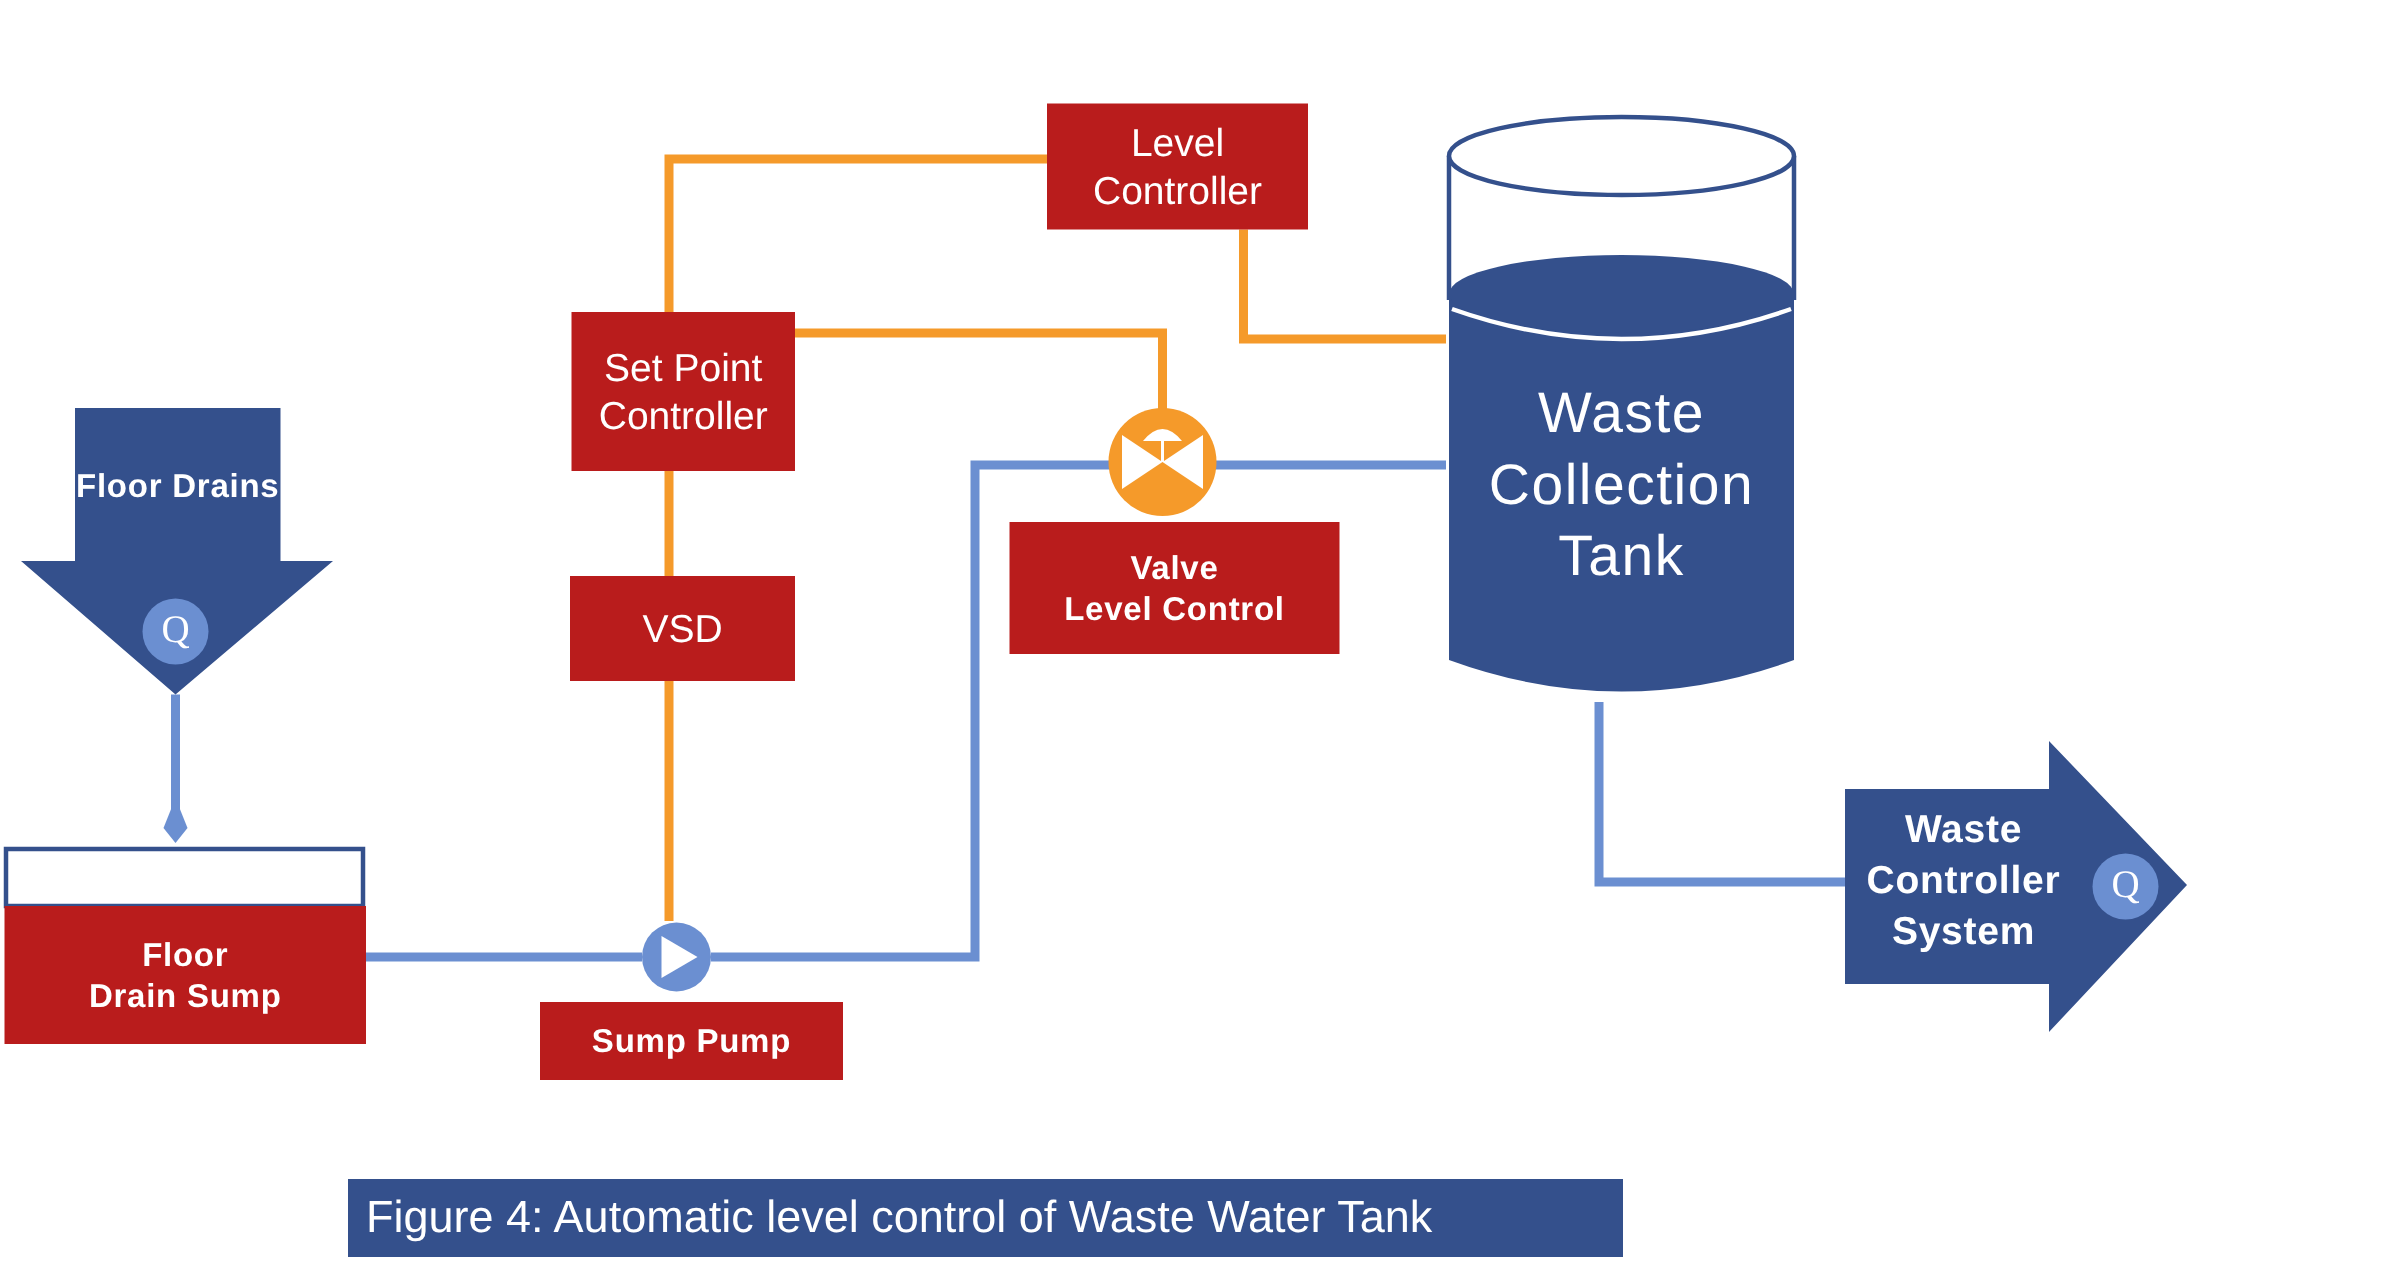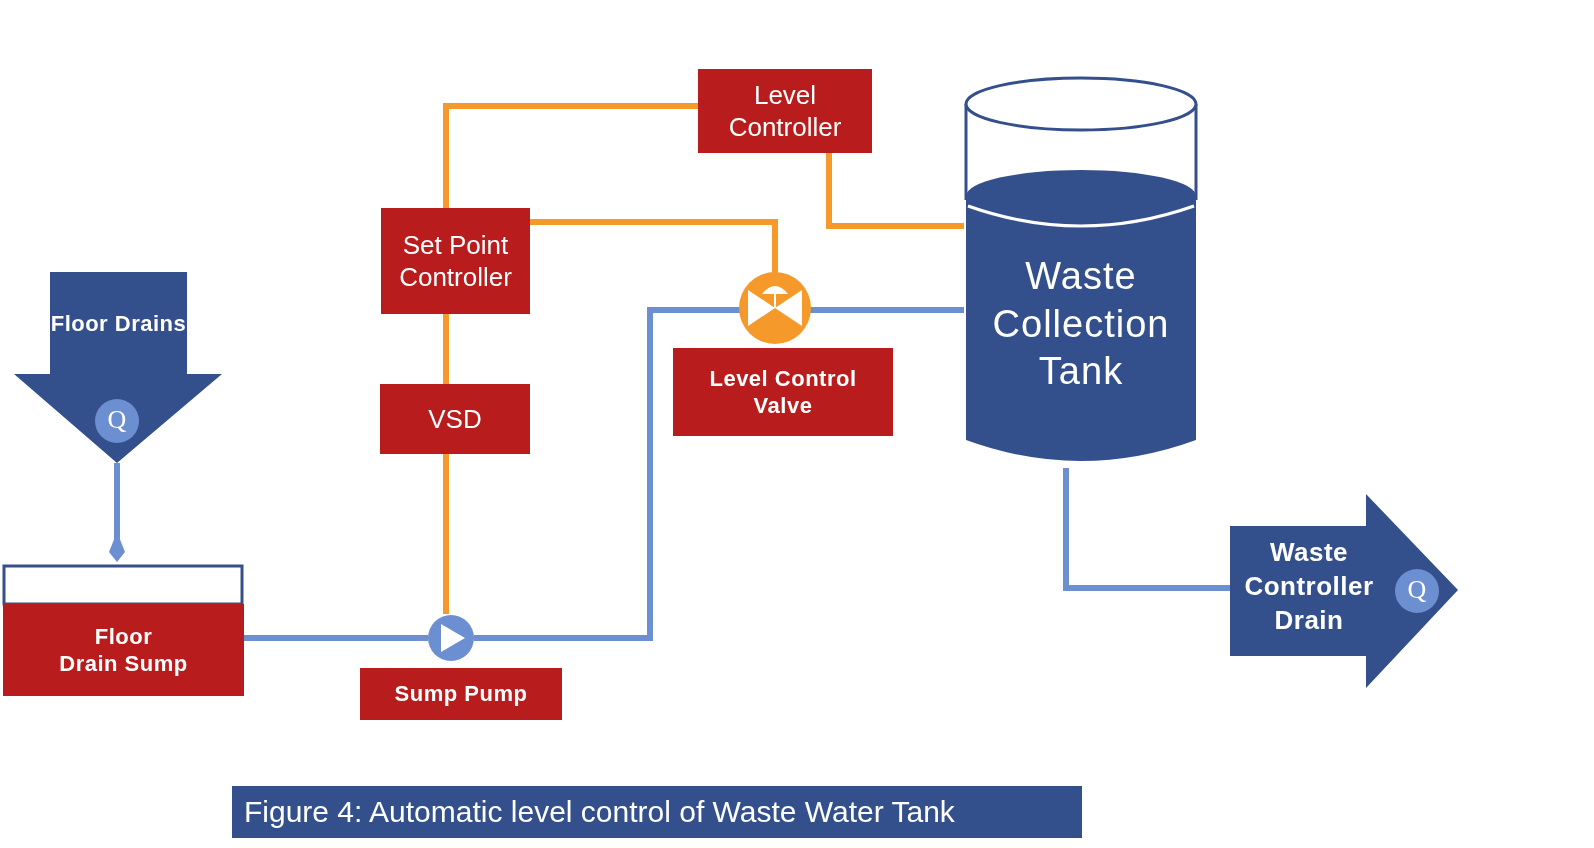--- a/index.html
+++ b/index.html
@@ -93,31 +93,31 @@
 
 <div class="box t-light" style="left:698px;top:69px;width:174px;height:84px;">
   <div>
     <span>Level</span>
     <span>Controller</span>
   </div>
 </div>
 
 <div class="box t-bold" style="left:673px;top:348px;width:220px;height:88px;">
   <div>
+    <span>Valve</span>
     <span>Level Control</span>
-    <span>Valve</span>
   </div>
 </div>
 
 <div class="lbl t-big" style="left:966px;top:253px;width:230px;">
   <span>Waste</span>
   <span>Collection</span>
   <span>Tank</span>
 </div>
 
 <div class="lbl" style="left:1230px;top:536px;width:158px;font-size:26px;font-weight:bold;line-height:1.3;letter-spacing:0.5px;">
   <span>Waste</span>
   <span>Controller</span>
-  <span>Drain</span>
+  <span>System</span>
 </div>
 <div class="lbl" style="left:1395px;top:575px;width:44px;font-size:26px;font-family:'Liberation Serif',serif;">Q</div>
 
 <div class="caption">Figure 4: Automatic level control of Waste Water Tank</div>
 
 </body></html>

